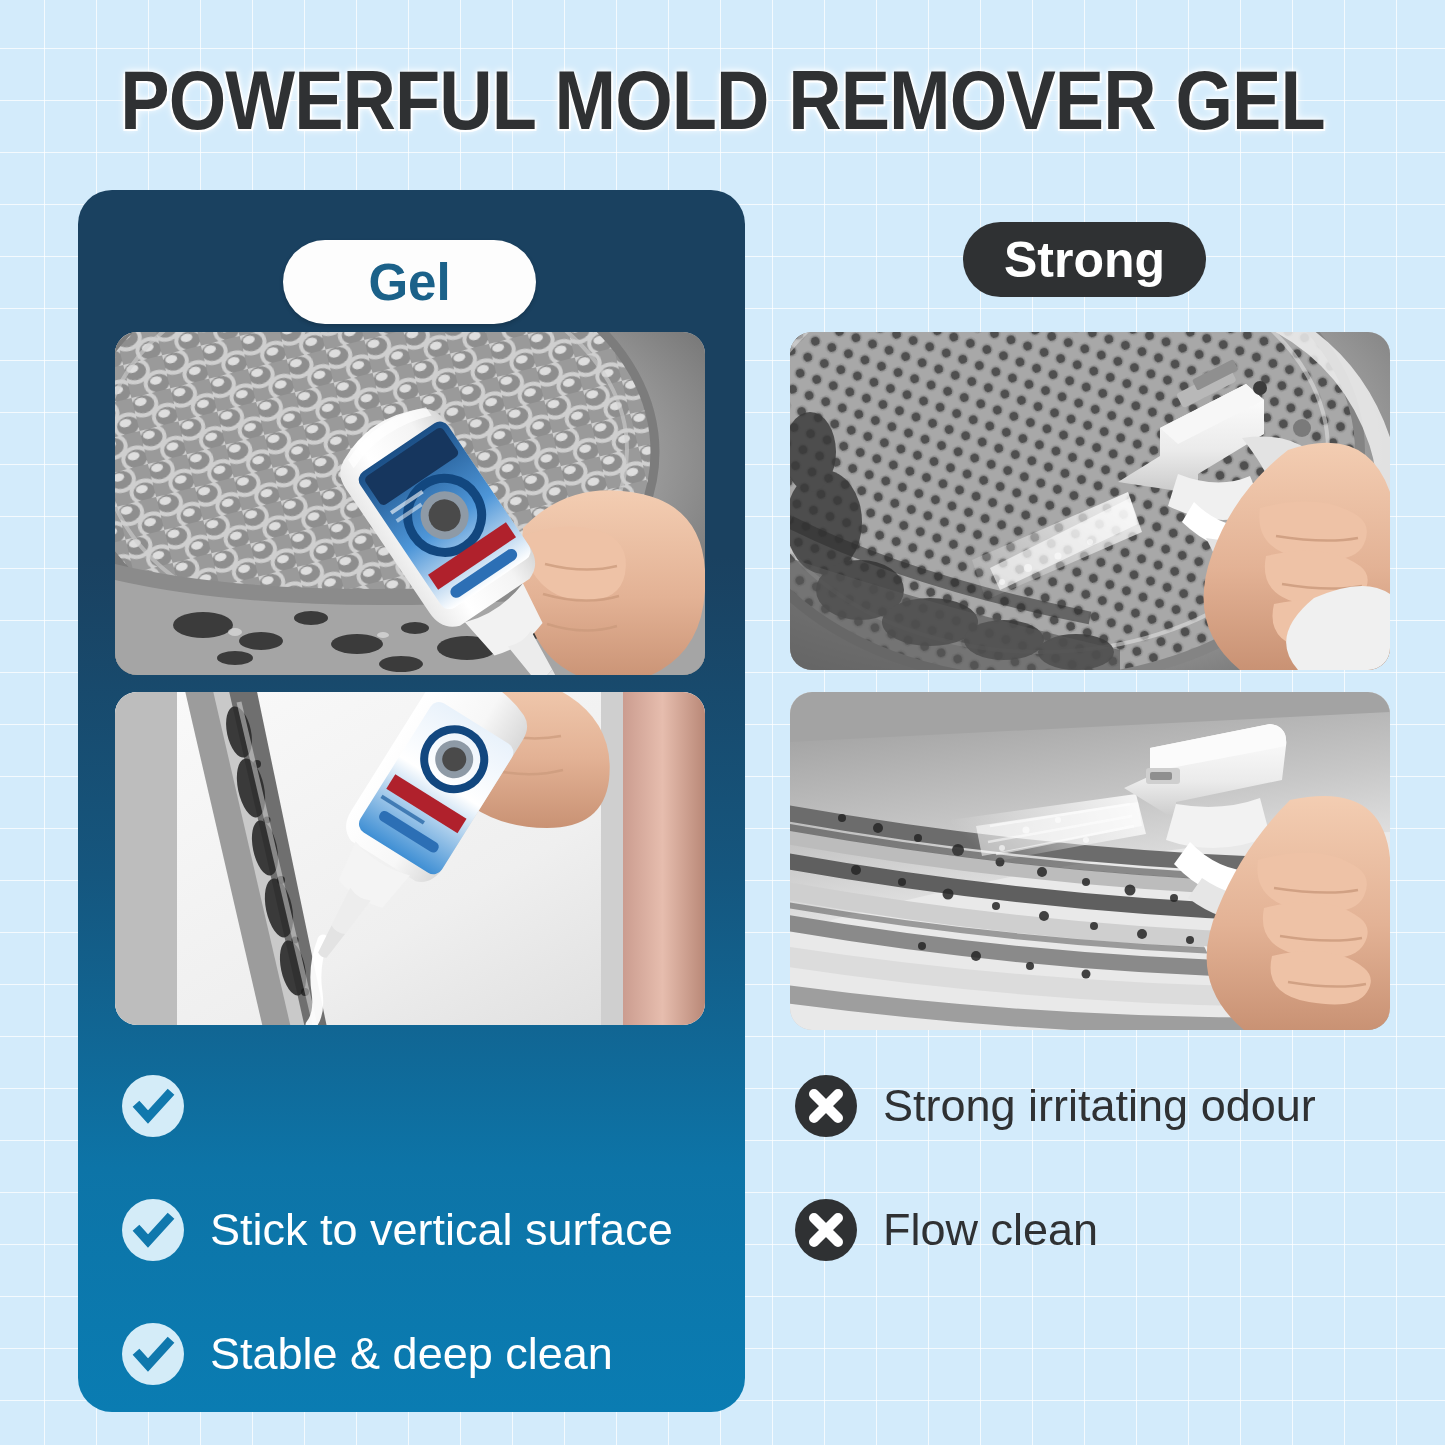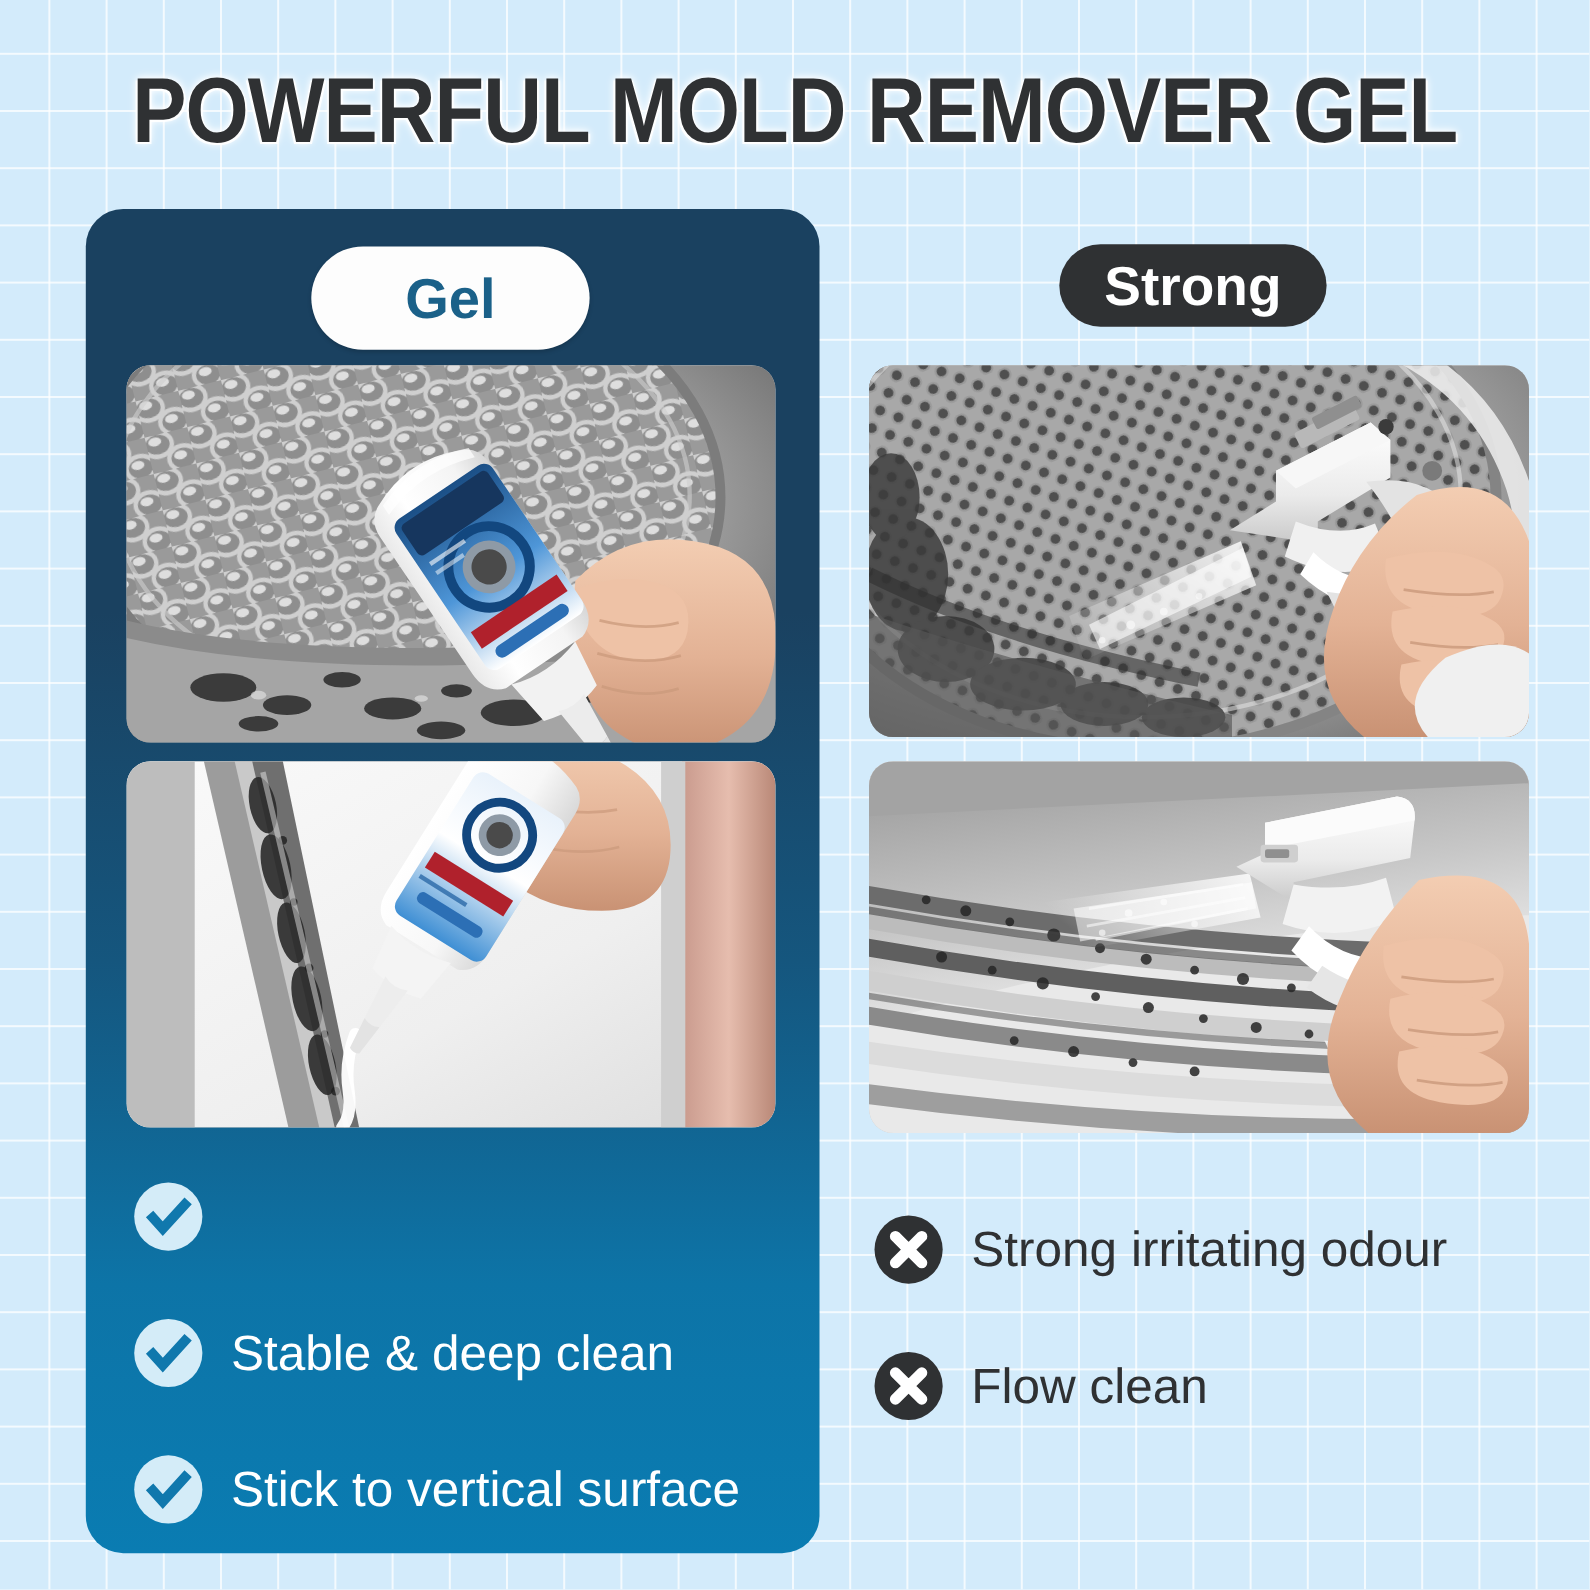--- a/index.html
+++ b/index.html
@@ -54,22 +54,22 @@
 
   
   .pill{
     position:absolute;
     display:flex; align-items:center; justify-content:center;
     border-radius:60px;
     font-weight:bold;
     line-height:1;
   }
   #pill-gel{
-    left:283px; top:224px;
-    width:253px; height:94px;
+    left:283px; top:240px;
+    width:253px; height:84px;
     background:#fdfdfd;
     color:#1b6189;
     font-size:51px;
     box-shadow:0 2px 4px rgba(0,0,0,.18);
   }
   #pill-spray{
     left:963px; top:222px;
     width:243px; height:75px;
     background:#2f3133;
     color:#ffffff;
@@ -85,21 +85,21 @@
   }
   #photo-gel-1   { left:115px; top:332px;  width:590px; height:343px; }
   #photo-gel-2   { left:115px; top:692px;  width:590px; height:333px; }
   #photo-spray-1 { left:790px; top:332px;  width:600px; height:338px; }
   #photo-spray-2 { left:790px; top:692px;  width:600px; height:338px; }
   .photo svg{ display:block; width:100%; height:100%; }
 
   
   .feature-list{ position:absolute; }
   #gel-features  { left:122px; top:1058px; width:610px; }
-  #spray-features{ left:795px; top:1088px; width:600px;text-align:right; }
+  #spray-features{ left:795px; top:1058px; width:600px;text-align:right; }
 
   .feature-row{
     display:flex; align-items:center;
     height:96px;
   }
   #gel-features   .feature-row{ margin-bottom:28px; }
   #spray-features .feature-row{ margin-bottom:28px; }
 
   .badge{
     flex:0 0 auto;
@@ -504,30 +504,30 @@
         </svg>
       </span>
     </div>
 
     <div class="feature-row">
       <span class="badge check">
         <svg width="62" height="62" viewBox="0 0 62 62">
           <path d="M17 32 L26 42 L46 20" fill="none" stroke="#1078ad" stroke-width="9" stroke-linecap="square" stroke-linejoin="miter"></path>
         </svg>
       </span>
-      <span class="feature-label">Stable &amp; deep clean</span>
+      <span class="feature-label">Stick to vertical surface</span>
     </div>
 
     <div class="feature-row">
       <span class="badge check">
         <svg width="62" height="62" viewBox="0 0 62 62">
           <path d="M17 32 L26 42 L46 20" fill="none" stroke="#1078ad" stroke-width="9" stroke-linecap="square" stroke-linejoin="miter"></path>
         </svg>
       </span>
-      <span class="feature-label">Stick to vertical surface</span>
+      <span class="feature-label">Stable &amp; deep clean</span>
     </div>
   </div>
 
   <div class="feature-list" id="spray-features">
 
     <div class="feature-row">
       <span class="badge cross">
         <svg width="62" height="62" viewBox="0 0 62 62">
           <path d="M19 19 L43 43 M43 19 L19 43" fill="none" stroke="#ffffff" stroke-width="10" stroke-linecap="round"></path>
         </svg>

